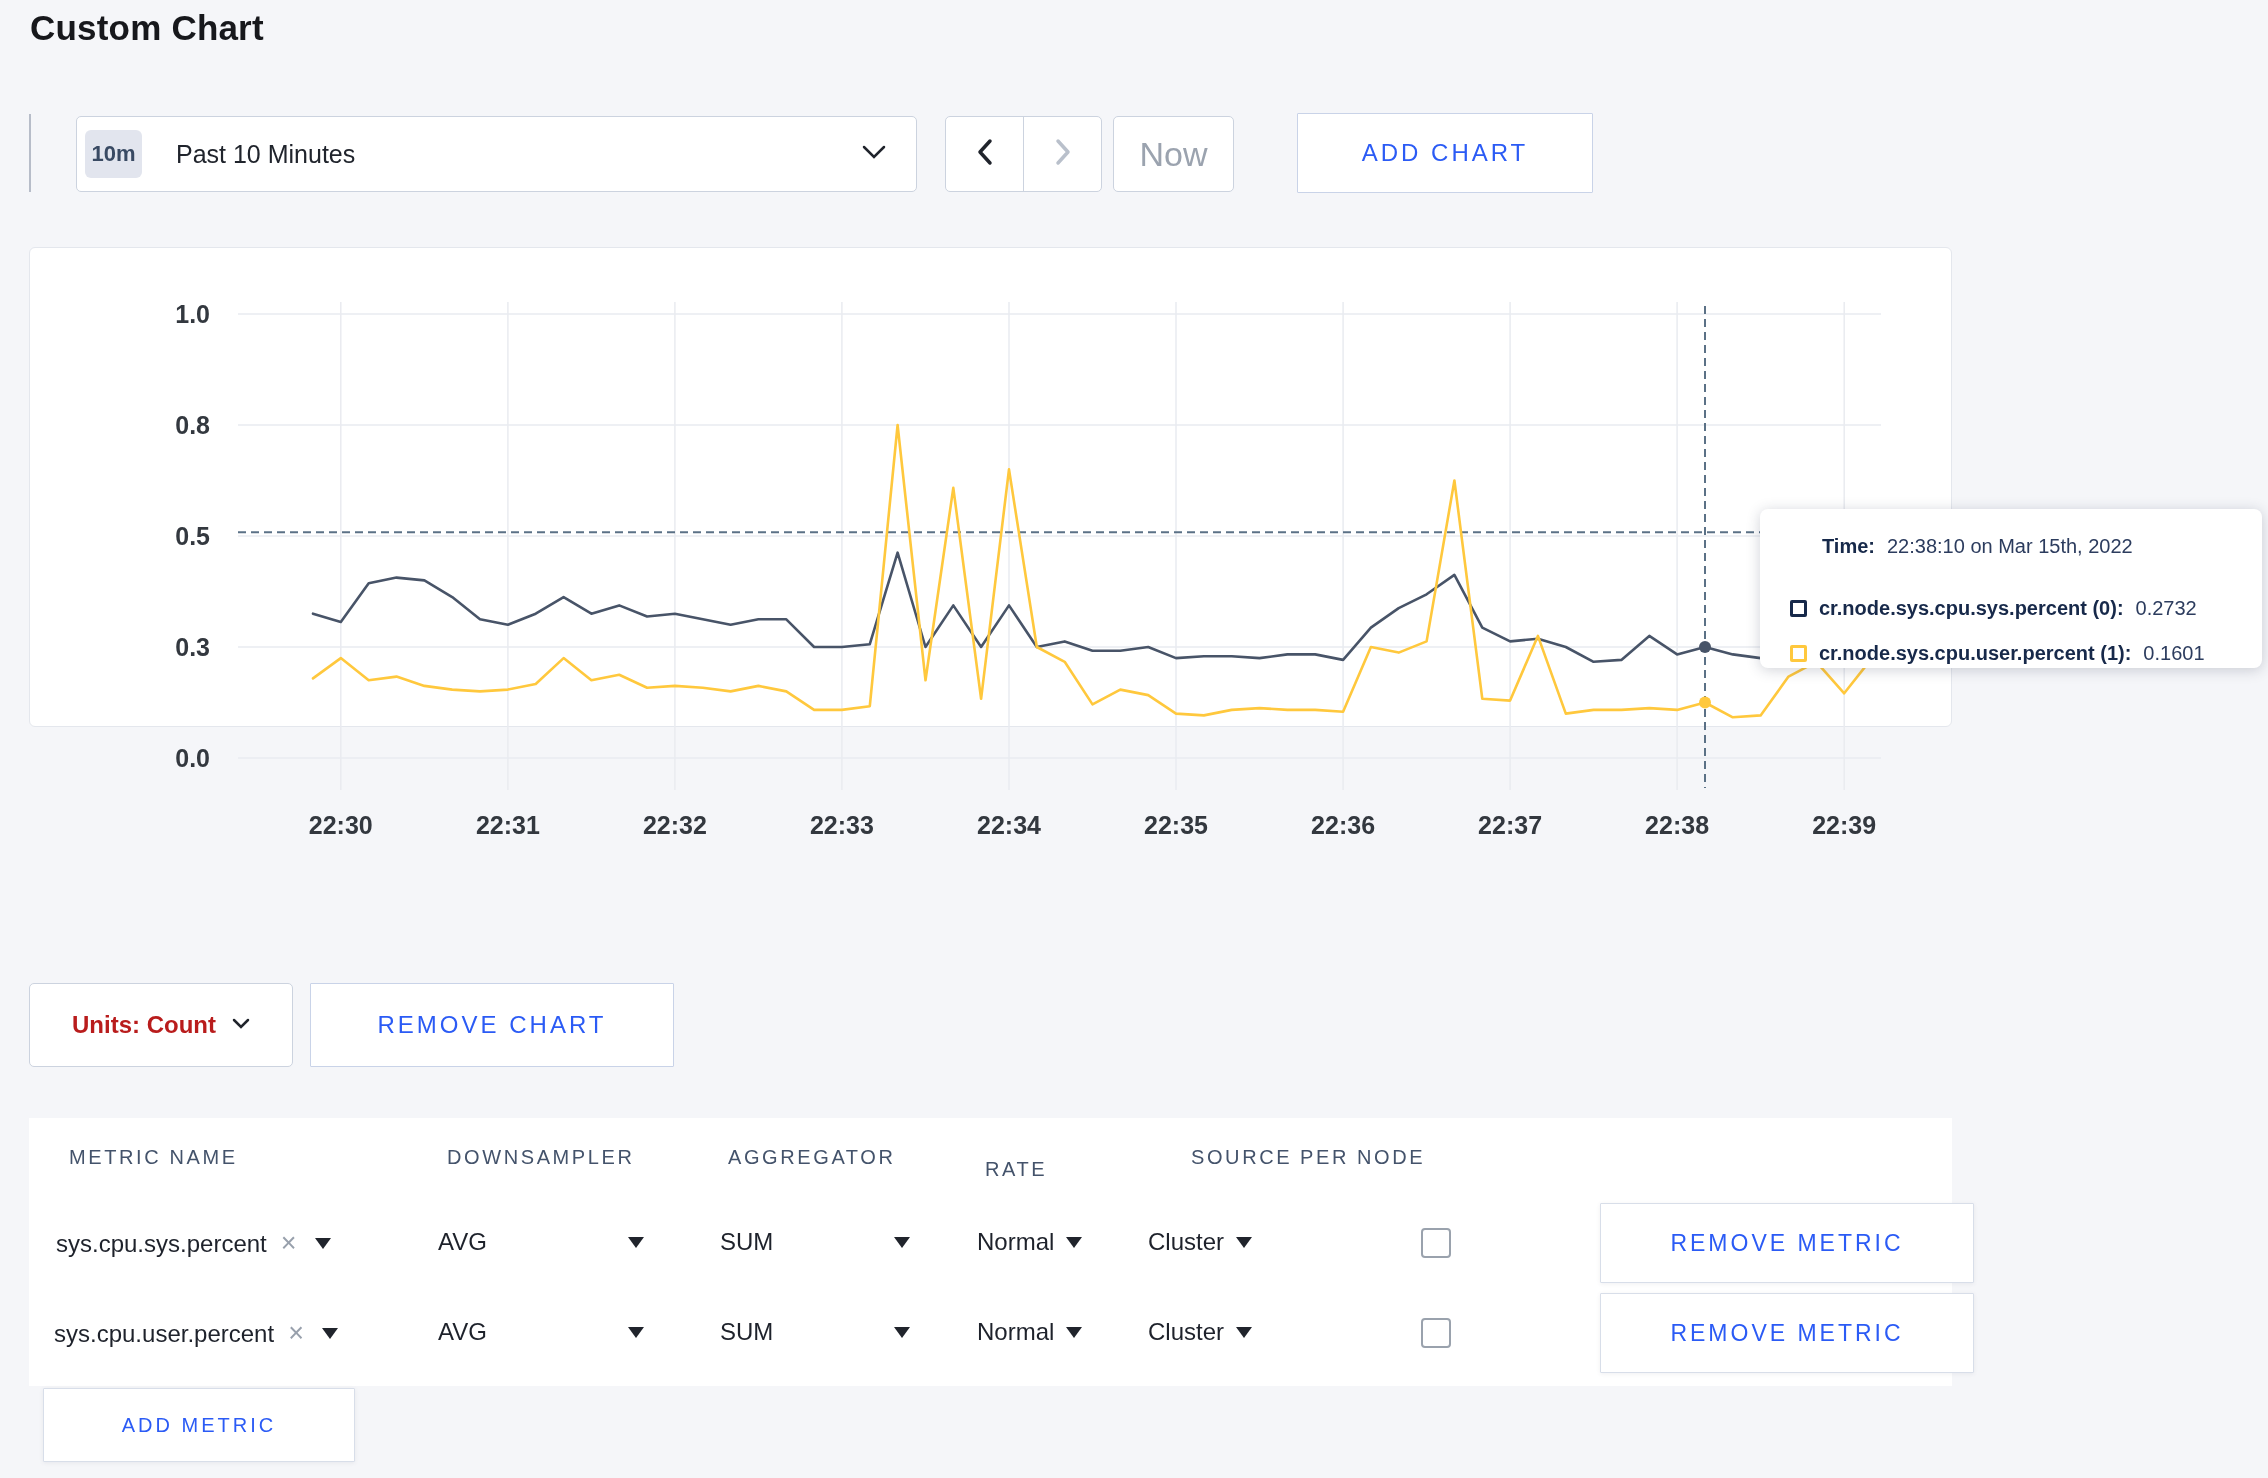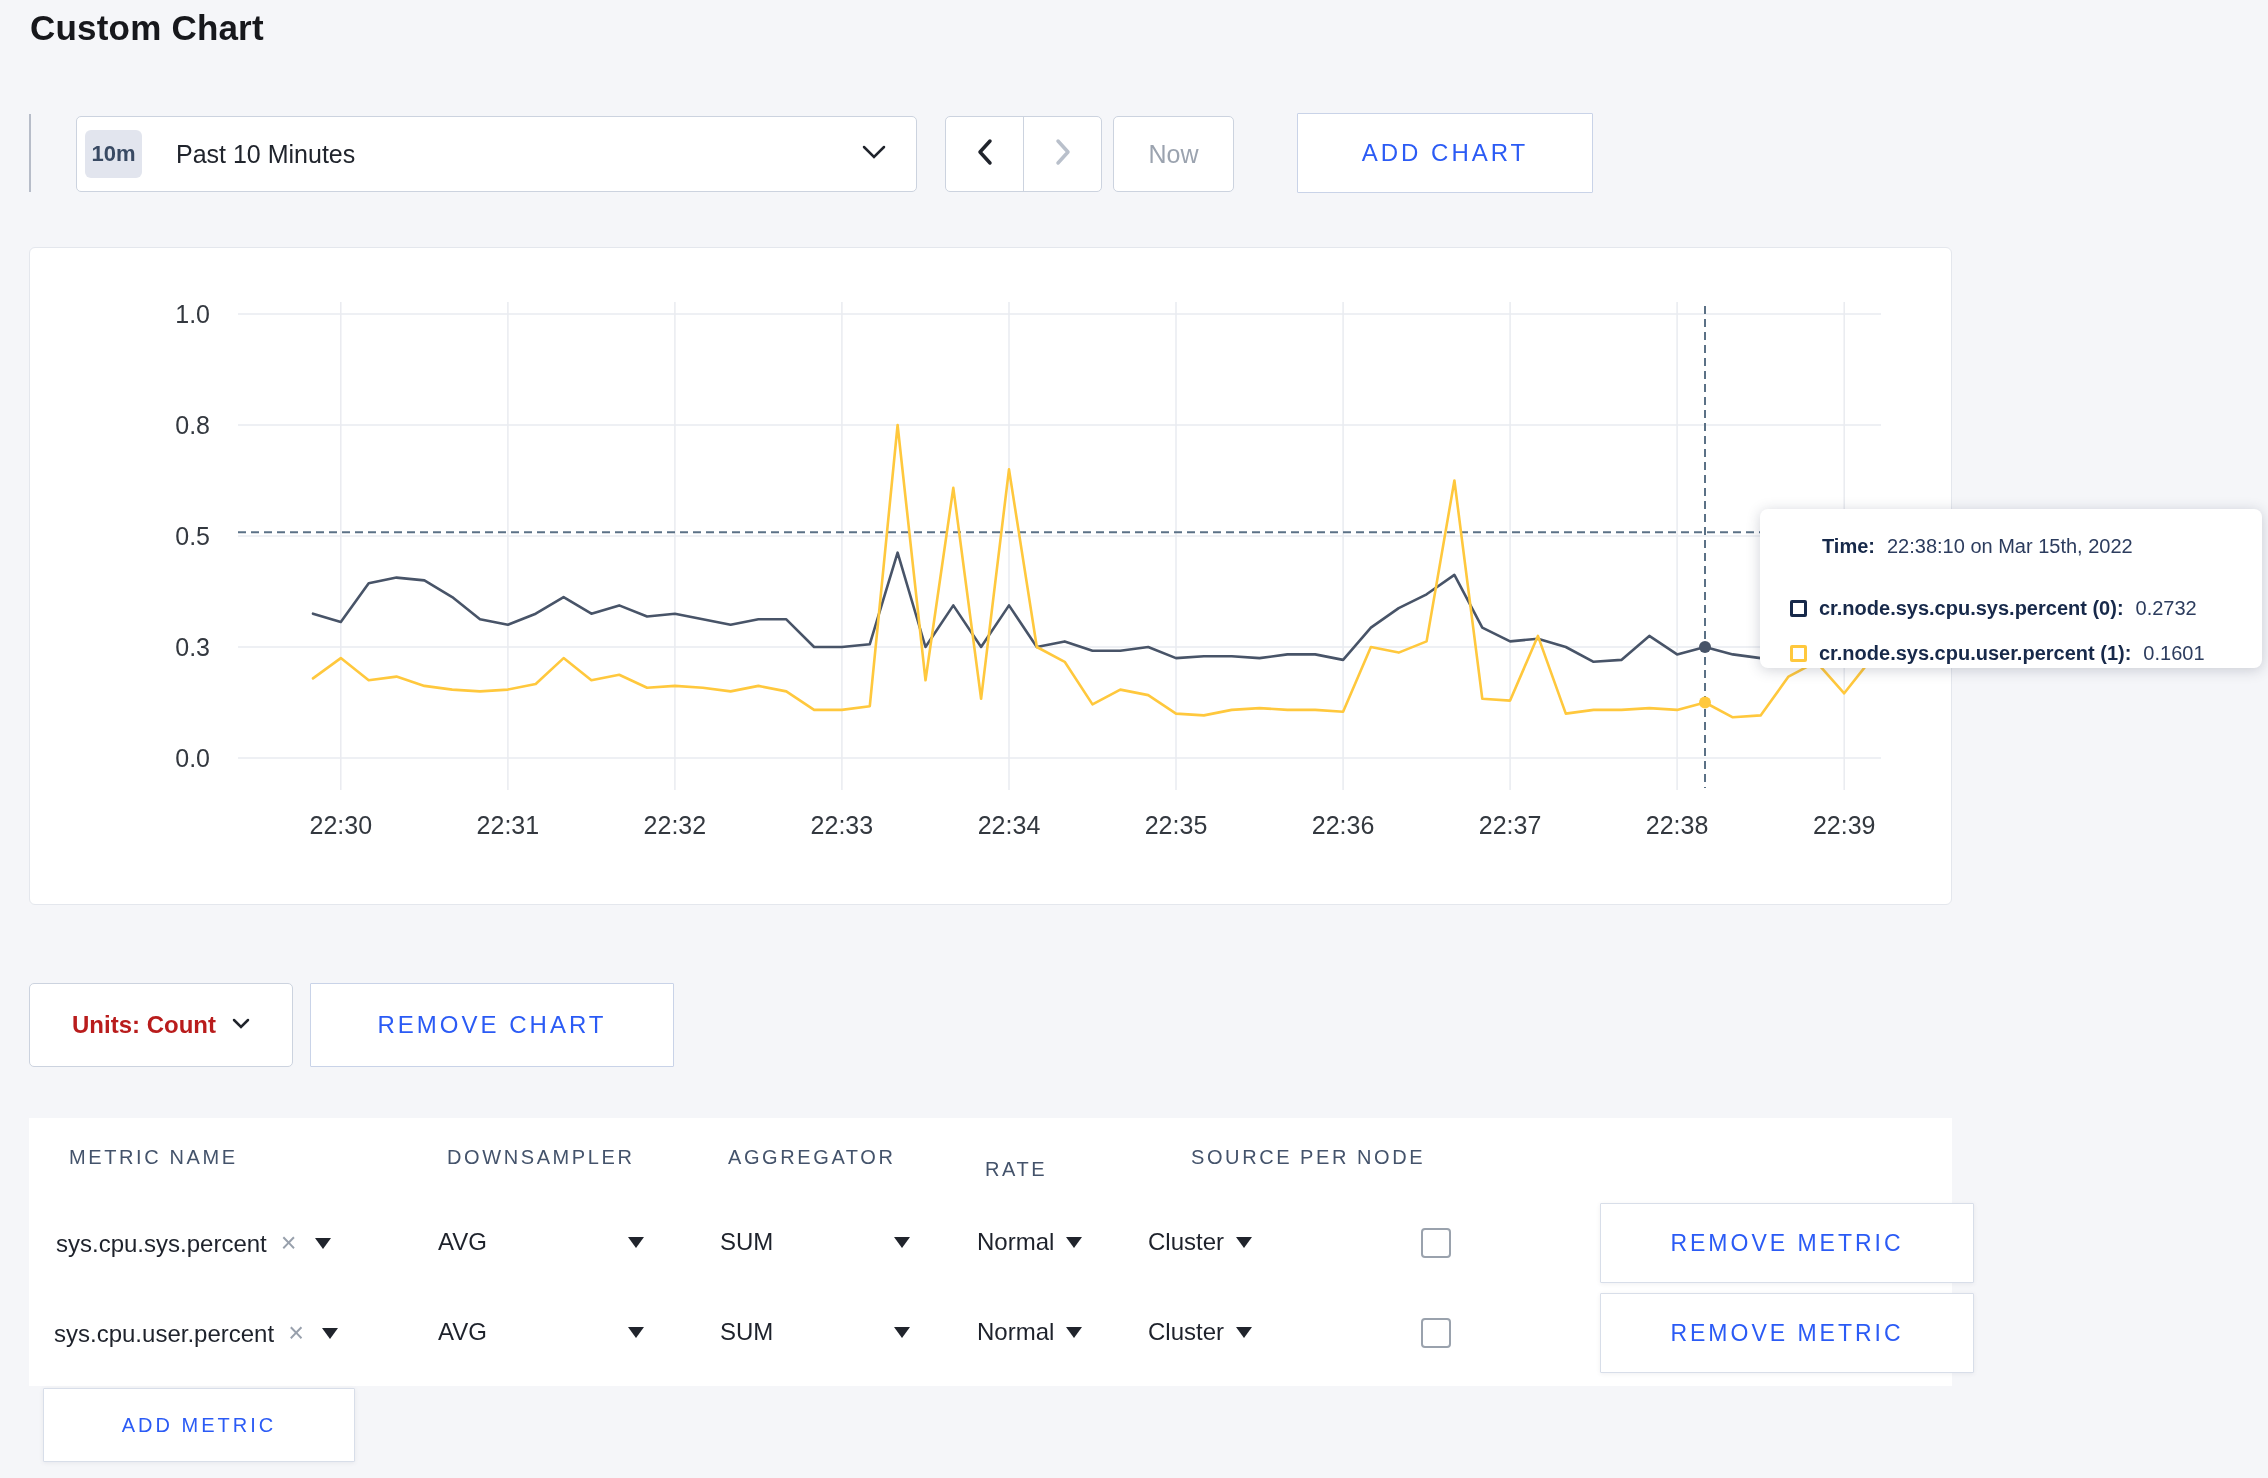--- a/index.html
+++ b/index.html
@@ -16,28 +16,28 @@
   .ctl{background:#fff;border:1.5px solid #ccd3df;border-radius:5px;box-sizing:border-box;}
   .time-range{left:76px;top:116px;width:841px;height:76px;display:flex;align-items:center;cursor:pointer;}
   .time-badge{margin-left:8px;width:57px;height:48px;background:#e2e5ee;border-radius:6px;
     display:flex;align-items:center;justify-content:center;font-size:22px;font-weight:bold;color:#394a63;}
   .time-label{margin-left:34px;font-size:25px;color:#20242c;}
   .chev{margin-left:auto;margin-right:30px;}
   .nav-group{left:945px;top:116px;width:157px;height:76px;display:flex;padding:0;}
   .nav-btn{flex:1;display:flex;align-items:center;justify-content:center;cursor:pointer;}
   .nav-btn.first{border-right:1.5px solid #ccd3df;}
   .now-btn{left:1113px;top:116px;width:121px;height:76px;display:flex;align-items:center;justify-content:center;
-    font-size:25px;color:#9ba3af;cursor:default;}
+    font-size:34px;color:#9ba3af;cursor:default;}
   .blue-btn{display:flex;align-items:center;justify-content:center;background:#fff;
     border:1.5px solid #c9d3e8;border-radius:1px;box-sizing:border-box;
     color:#2b5bf5;font-size:24px;font-weight:500;letter-spacing:3px;cursor:pointer;}
   .add-chart{left:1297px;top:113px;width:296px;height:80px;}
   
-  .chart-card{left:29px;top:247px;width:1923px;height:658px;background:#fff;
-    border:1.5px solid #e4e7ed;border-radius:6px;box-sizing:border-box;}
+  .chart-card{left:29px;top:247px;width:1923px;height:480px;background:#fff;
+    border:1.5px solid #e4e7ed;border-radius:6px;box-sizing:border-box;font-weight:bold;}
   .chart-card svg{display:block;}
   .grid{stroke:#e9ebf0;stroke-width:1.5;}
   .dash{stroke:#5b7186;stroke-width:2;stroke-dasharray:8 5;fill:none;}
   .ytick,.xtick{font-size:25px;fill:#33383f;font-family:"Liberation Sans",sans-serif;}
   
   .tooltip{left:1760px;top:509px;width:502px;height:159px;background:#fff;border-radius:8px;
     box-shadow:0 2px 14px rgba(40,52,76,.22);z-index:5;}
   .tt-row{position:absolute;left:30px;display:flex;align-items:center;font-size:20px;color:#17294a;white-space:nowrap;}
   .tt-time{left:62px;top:26px;}
   .tt-bold{font-weight:bold;}

